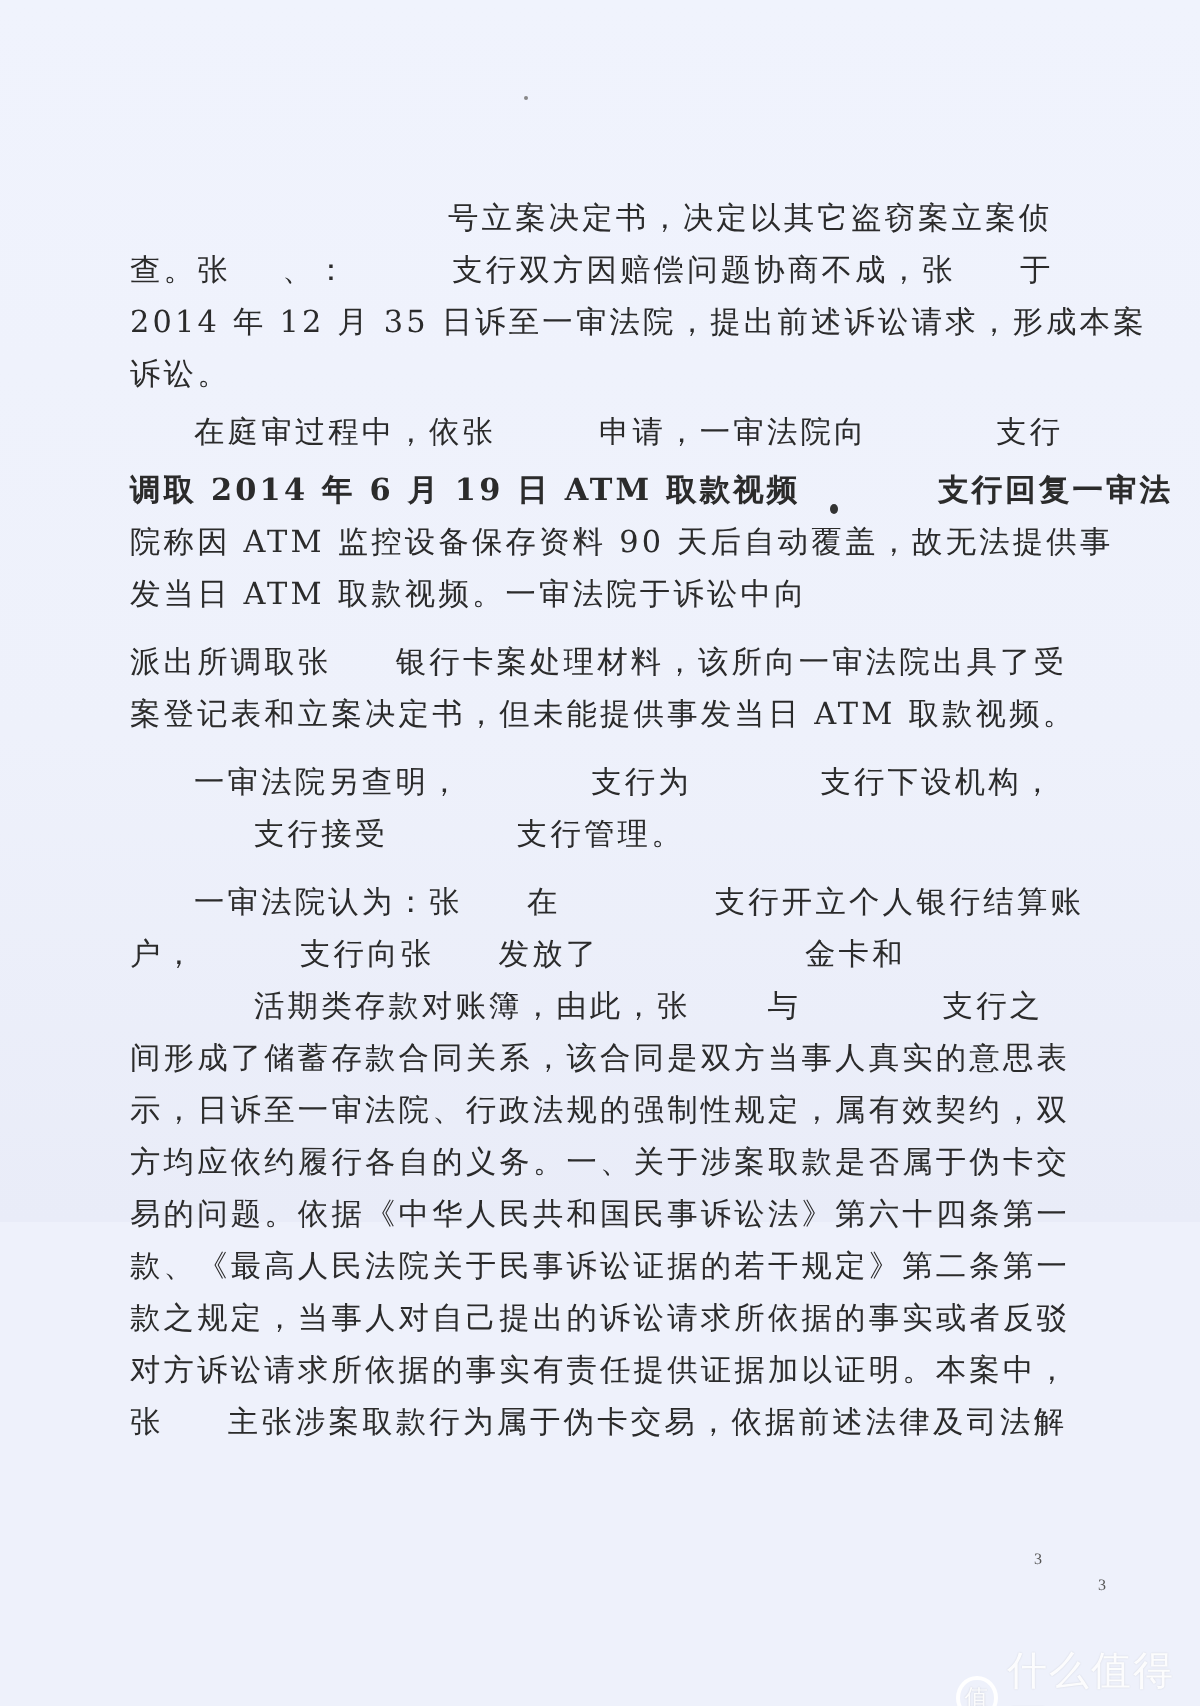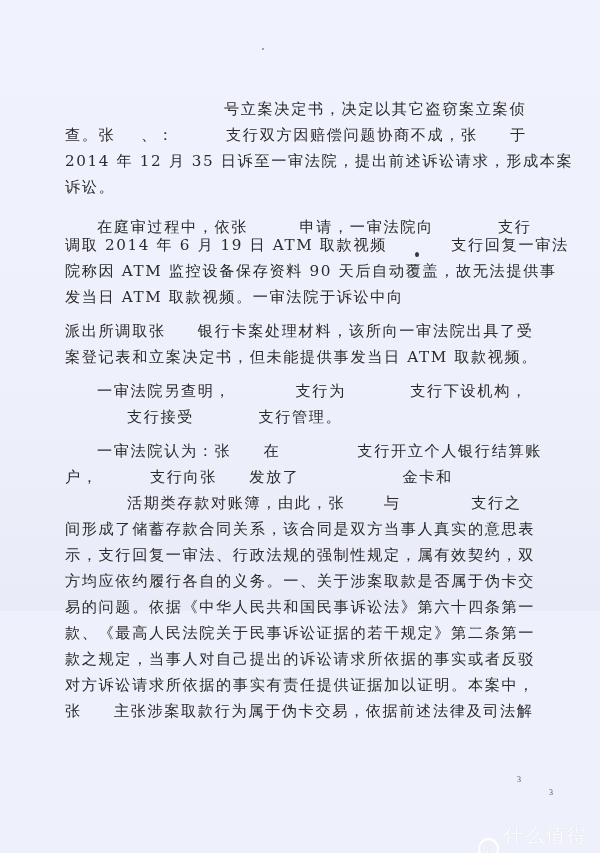--- a/index.html
+++ b/index.html
@@ -34,33 +34,33 @@
 </style>
 </head>
 <body>
 
 <div class="page">
   <div id="lines">
       <div class="line" style="left: 224px; top: 99px;">号立案决定书，决定以其它盗窃案立案侦</div>
       <div class="line" style="left: 65px; top: 125px; text-align: right;">查。张    、：        支行双方因赔偿问题协商不成，张     于</div>
       <div class="line" style="left: 65px; top: 151px;">2014 年 12 月 35 日诉至一审法院，提出前述诉讼请求，形成本案</div>
       <div class="line" style="left: 65px; top: 177px;">诉讼。</div>
-      <div class="line" style="left: 97px; top: 217px;">在庭审过程中，依张        申请，一审法院向          支行</div>
-      <div class="line" style="left: 65px; top: 235px;">调取 2014 年 6 月 19 日 ATM 取款视频          支行回复一审法</div>
+      <div class="line" style="left: 97px; top: 206px;">在庭审过程中，依张        申请，一审法院向          支行</div>
+      <div class="line" style="left: 65px; top: 235px; font-weight: bold;">调取 2014 年 6 月 19 日 ATM 取款视频          支行回复一审法</div>
       <div class="line" style="left: 65px; top: 261px;">院称因 ATM 监控设备保存资料 90 天后自动覆盖，故无法提供事</div>
       <div class="line" style="left: 65px; top: 287px;">发当日 ATM 取款视频。一审法院于诉讼中向</div>
       <div class="line" style="left: 65px; top: 321px;">派出所调取张     银行卡案处理材料，该所向一审法院出具了受</div>
       <div class="line" style="left: 65px; top: 347px;">案登记表和立案决定书，但未能提供事发当日 ATM 取款视频。</div>
       <div class="line" style="left: 97px; top: 381px;">一审法院另查明，          支行为          支行下设机构，</div>
       <div class="line" style="left: 127px; top: 407px;">支行接受          支行管理。</div>
       <div class="line" style="left: 97px; top: 441px;">一审法院认为：张     在            支行开立个人银行结算账</div>
       <div class="line" style="left: 65px; top: 467px;">户，        支行向张     发放了                金卡和</div>
       <div class="line" style="left: 127px; top: 493px;">活期类存款对账簿，由此，张      与           支行之</div>
       <div class="line" style="left: 65px; top: 519px;">间形成了储蓄存款合同关系，该合同是双方当事人真实的意思表</div>
-      <div class="line" style="left: 65px; top: 545px;">示，支行回复一审法、行政法规的强制性规定，属有效契约，双</div>
+      <div class="line" style="left: 65px; top: 545px;">示，日诉至一审法院、行政法规的强制性规定，属有效契约，双</div>
       <div class="line" style="left: 65px; top: 571px;">方均应依约履行各自的义务。一、关于涉案取款是否属于伪卡交</div>
       <div class="line" style="left: 65px; top: 597px;">易的问题。依据《中华人民共和国民事诉讼法》第六十四条第一</div>
       <div class="line" style="left: 65px; top: 623px;">款、《最高人民法院关于民事诉讼证据的若干规定》第二条第一</div>
       <div class="line" style="left: 65px; top: 649px; text-align: center;">款之规定，当事人对自己提出的诉讼请求所依据的事实或者反驳</div>
       <div class="line" style="left: 65px; top: 675px;">对方诉讼请求所依据的事实有责任提供证据加以证明。本案中，</div>
       <div class="line" style="left: 65px; top: 701px;">张     主张涉案取款行为属于伪卡交易，依据前述法律及司法解</div>
     </div>
   <div id="pnums">
       <span class="pnum" style="left: 517px; top: 775px;">3</span>
       <span class="pnum" style="left: 549px; top: 788px;">3</span>

